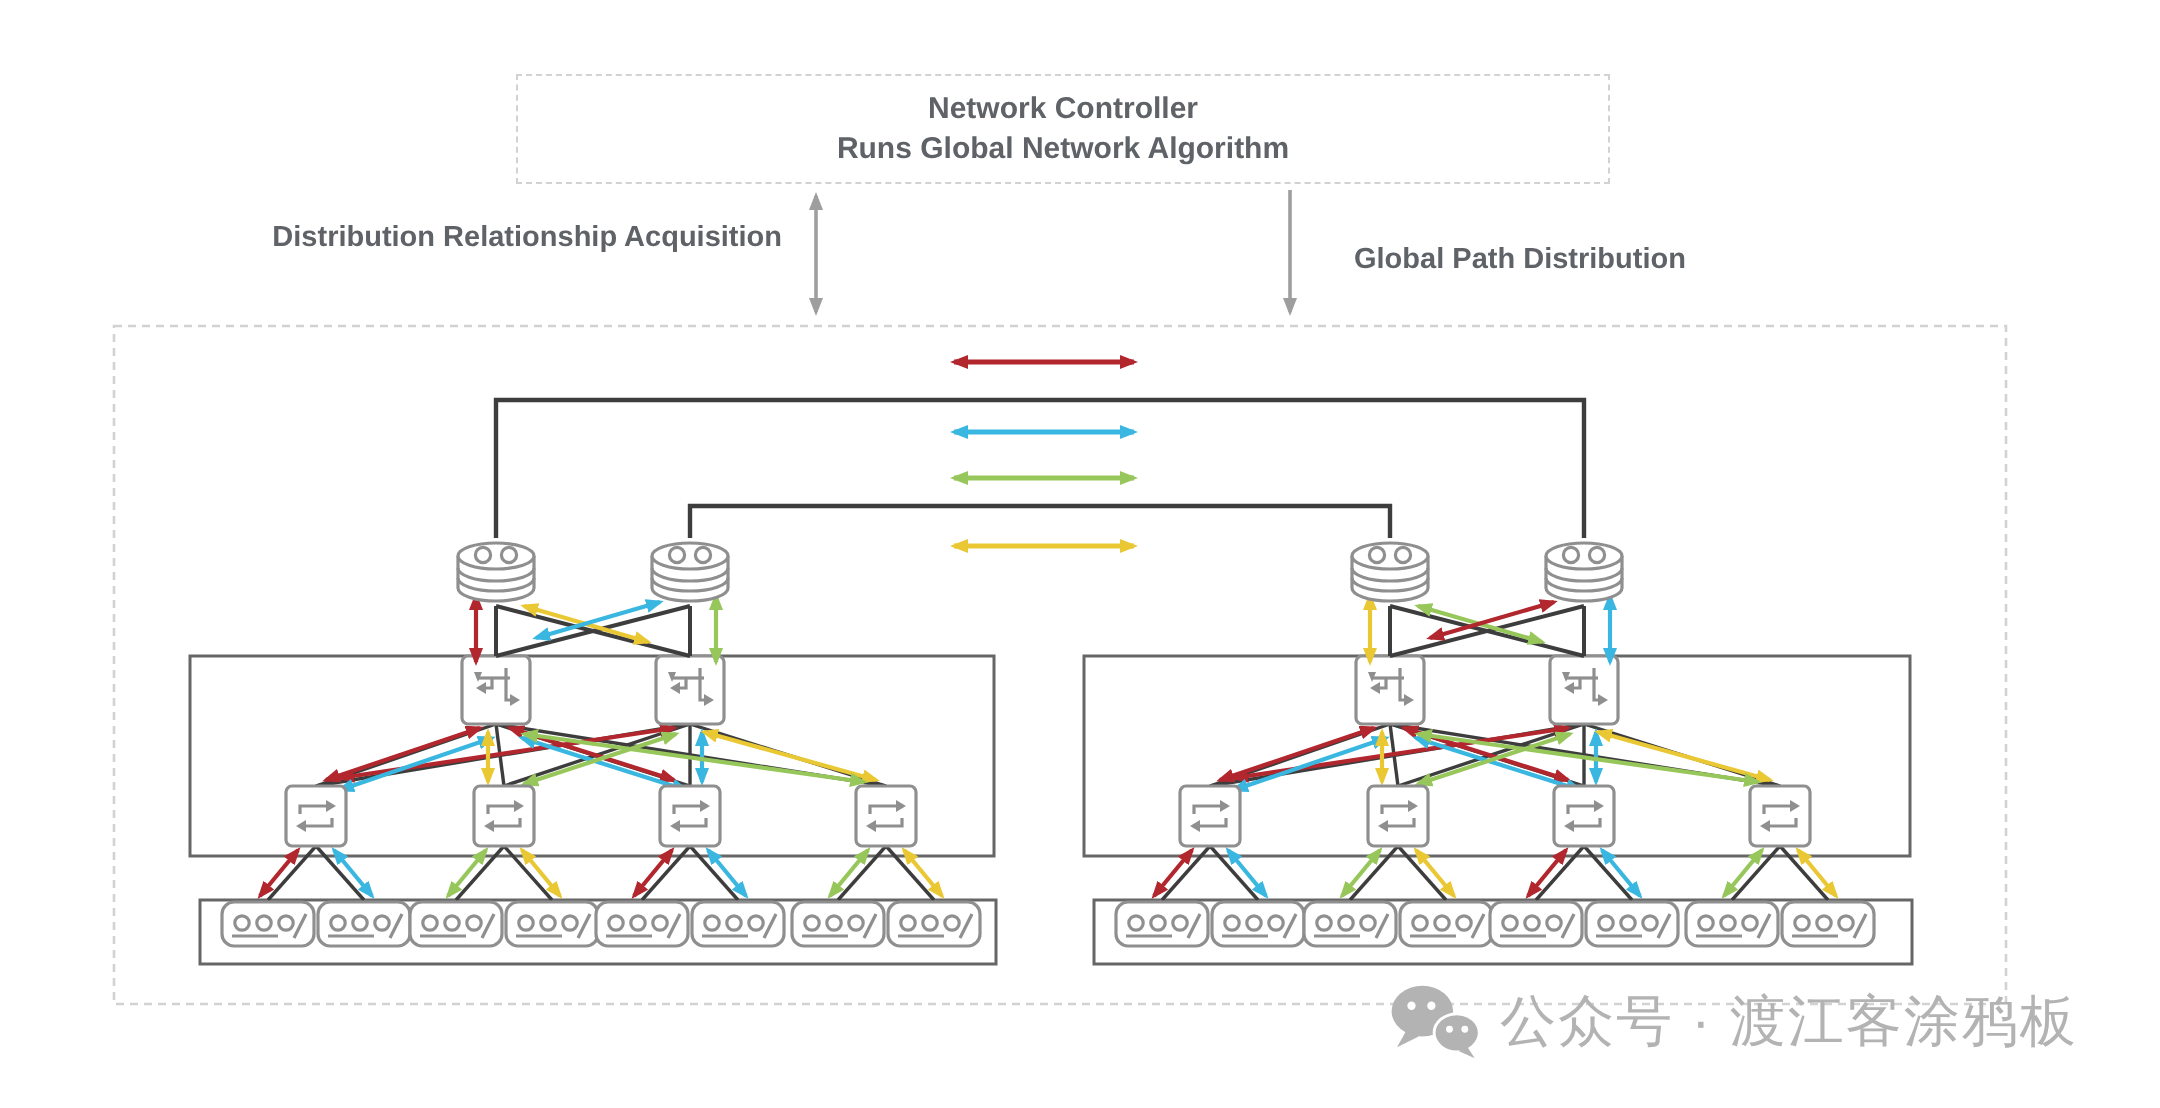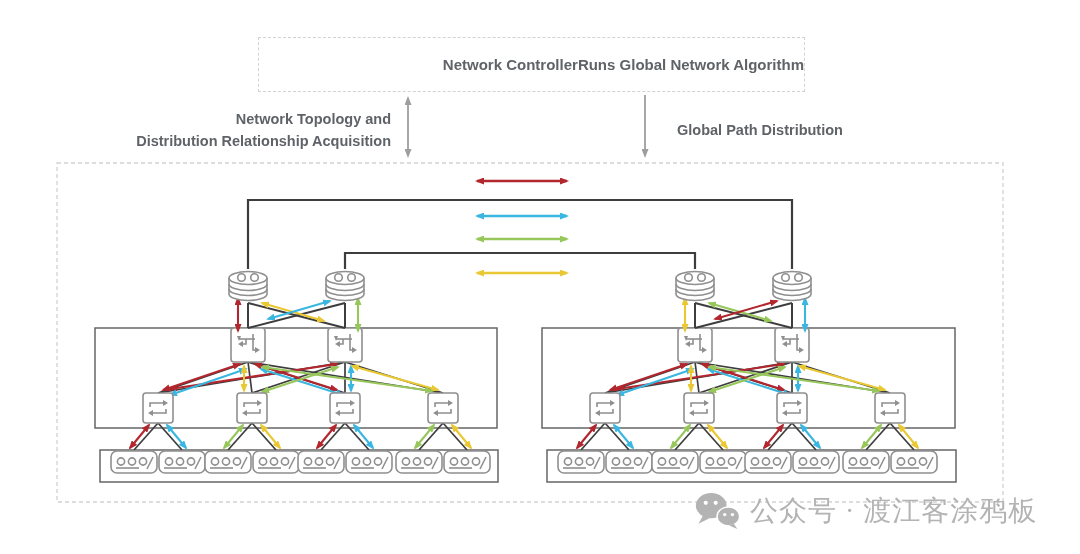--- a/index.html
+++ b/index.html
@@ -3,36 +3,36 @@
 <meta charset="utf-8">
 <style>
   html,body{margin:0;padding:0;background:#ffffff;}
   .stage{
     position:relative;width:1080px;height:554px;background:#ffffff;overflow:hidden;
     font-family:"Liberation Sans", sans-serif;
   }
   .controller-box{
     position:absolute;left:258px;top:37px;width:547px;height:55px;
     border:1px dashed var(--dashed-border,#d2d2d2);
-    display:flex;flex-direction:row;align-items:center;justify-content:flex-end;
+    display:flex;flex-direction:column;align-items:center;justify-content:center;
     color:var(--text-gray,#5f6368);font-size:15px;font-weight:600;line-height:20px;
     box-sizing:border-box;background:#fff;
   }
   .label-left{
     position:absolute;left:58px;top:108px;width:333px;text-align:right;
     color:var(--text-gray,#5f6368);font-size:14.5px;font-weight:600;line-height:22px;
   }
   .label-right{
     position:absolute;left:677px;top:122px;
     color:var(--text-gray,#5f6368);font-size:14.5px;font-weight:600;
   }
   #diagram{position:absolute;left:0;top:0;}
   .watermark{
     position:absolute;left:694px;top:492px;display:flex;align-items:flex-end;gap:9px;
-    color:var(--watermark-gray,#b3b3b3);font-size:28px;letter-spacing:1px;white-space:nowrap;font-family:Liberation Serif, serif;
+    color:var(--watermark-gray,#b3b3b3);font-size:28px;letter-spacing:1px;white-space:nowrap;
   }
   .blk{stroke:var(--line-black,#3d3d3d);fill:none;}
   .dev{stroke:var(--device-gray,#8f8f8f);fill:none;stroke-width:1.6;}
   .devfill{fill:#ffffff;stroke:var(--device-gray,#8f8f8f);stroke-width:1.6;}
   .devsolid{fill:var(--device-gray,#8f8f8f);stroke:none;}
   .pbox{stroke:var(--box-gray,#666666);fill:none;stroke-width:1.5;}
   .dash{stroke:var(--dashed-border,#d2d2d2);fill:none;stroke-width:1.3;stroke-dasharray:4 3;}
   .ar-red{stroke:var(--path-red,#b2262e);}
   .ar-blue{stroke:var(--path-blue,#3ab7e0);}
   .ar-green{stroke:var(--path-green,#97c75b);}
@@ -43,21 +43,20 @@
 <body>
 
 <div class="stage">
 
   <div class="controller-box">
     <div>Network Controller</div>
     <div>Runs Global Network Algorithm</div>
   </div>
 
   <div class="label-left">
-    <div>Network Topology and</div>
     <div>Distribution Relationship Acquisition</div>
   </div>
 
   <div class="label-right">Global Path Distribution</div>
 
   <svg id="diagram" width="1080" height="554" viewBox="0 0 1080 554" xmlns="http://www.w3.org/2000/svg">
       <defs>
         <marker id="ah-red" markerUnits="userSpaceOnUse" markerWidth="9" markerHeight="7" refX="7" refY="3.5" orient="auto-start-reverse">
           <path d="M0,0 L9,3.5 L0,7 z" fill="var(--path-red)"></path>
         </marker>

